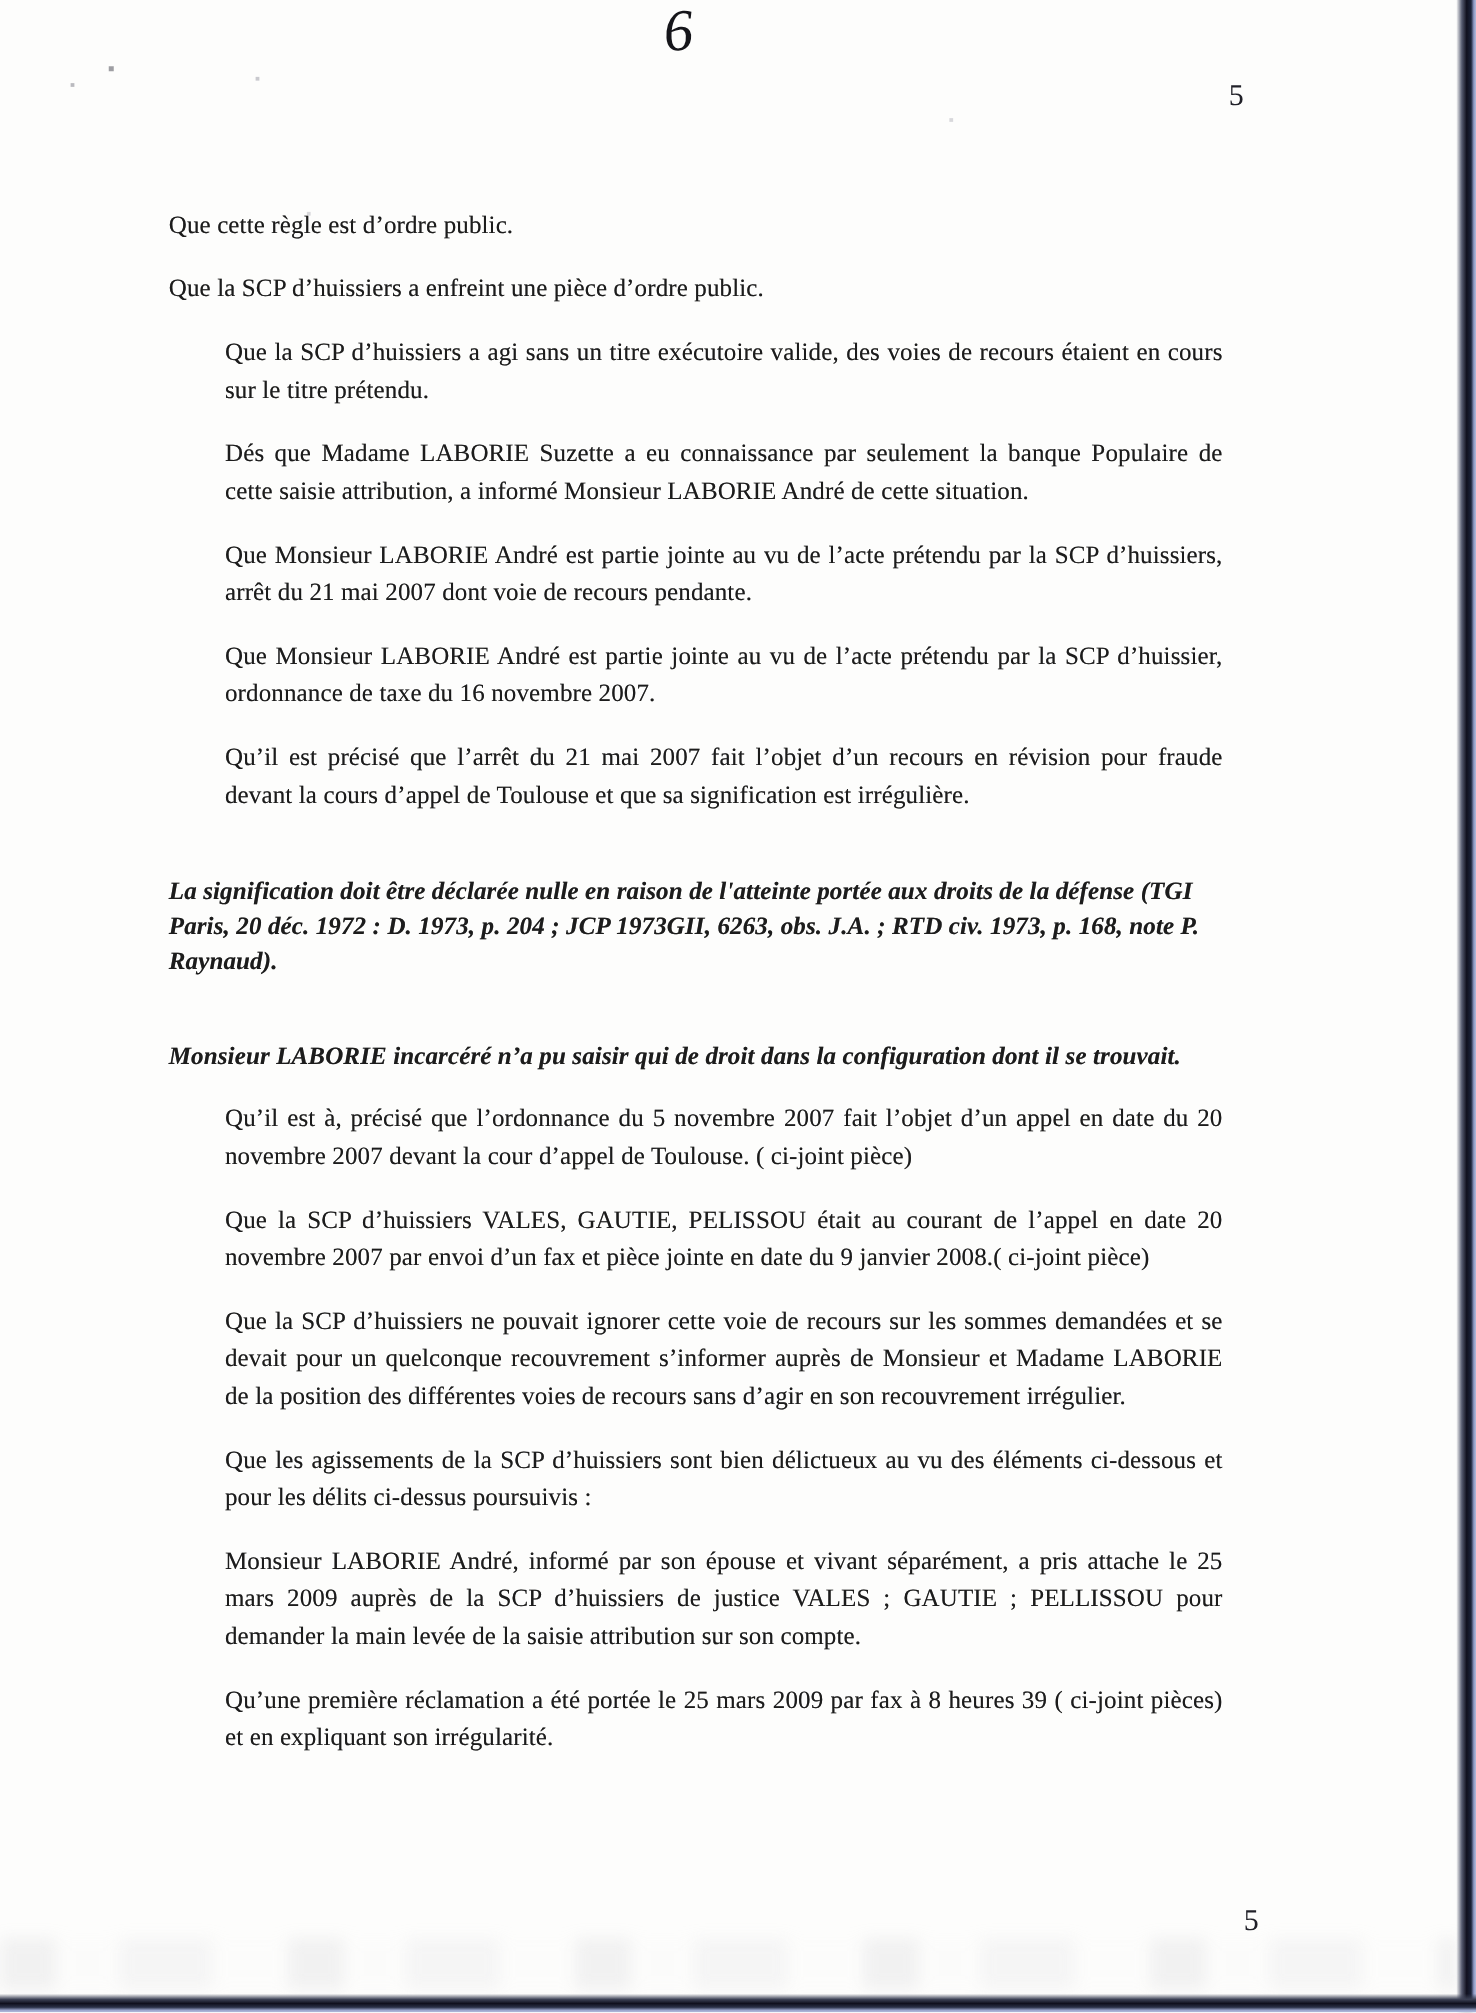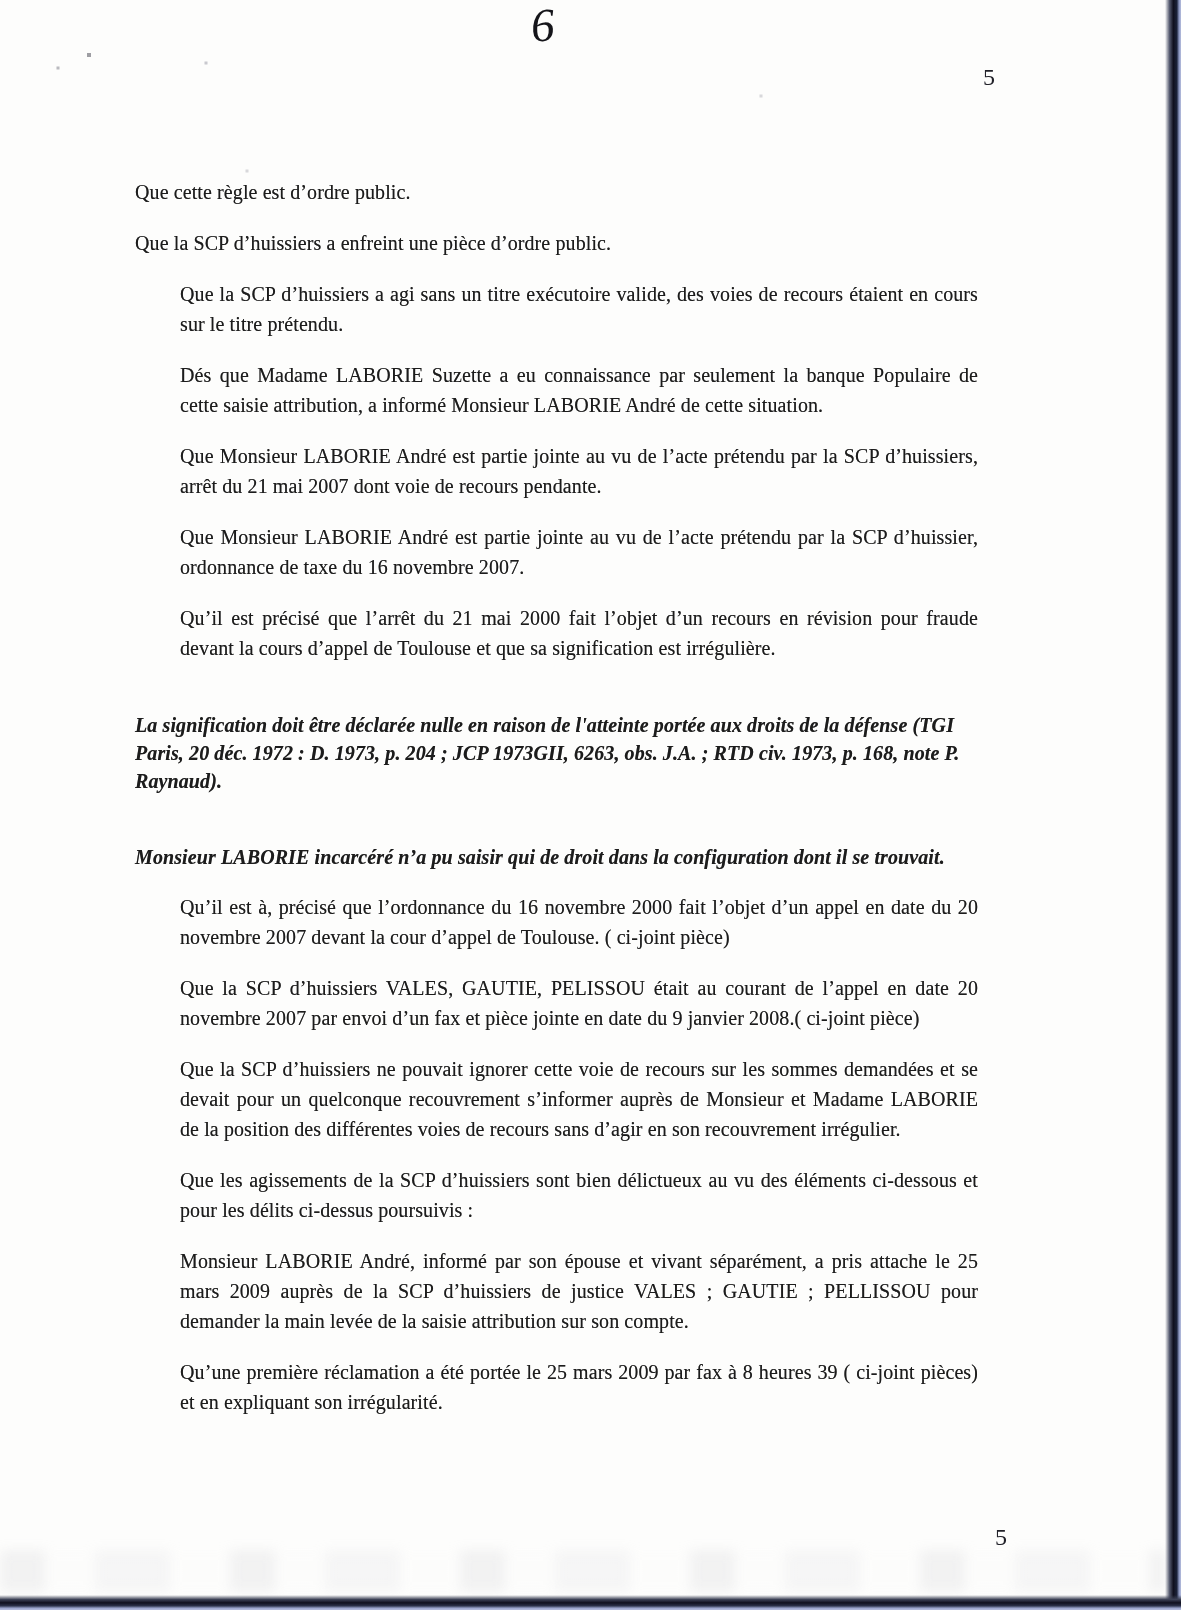--- a/index.html
+++ b/index.html
@@ -33,21 +33,21 @@
     font-size: 24px;
     color: #202028;
   }
   .pageno.top    { left: 983px; top: 64px; }
   .pageno.bottom { left: 995px; top: 1524px; }
 
   
   .body {
     position: absolute;
     left: 135px;
-    top: 177px;
+    top: 165px;
     width: 843px;
   }
   .para {
     margin: 0 0 21px 0;
     font-size: 20px;
     line-height: 30px;
     letter-spacing: 0.1px;
     text-shadow: 0 0 0.4px rgba(20,20,20,0.55);
   }
   .para.justify { text-align: justify; margin-left: 45px; }
@@ -130,24 +130,24 @@
 
   <span class="pageno top">5</span>
 
   <div class="body">
       <p class="para normal">Que cette règle est d’ordre public.</p>
       <p class="para normal">Que la SCP d’huissiers a enfreint une pièce d’ordre public.</p>
       <p class="para normal justify">Que la SCP d’huissiers a agi sans un titre exécutoire valide, des voies de recours étaient en cours sur le titre prétendu.</p>
       <p class="para normal justify">Dés que Madame LABORIE Suzette a eu connaissance par seulement la banque Populaire de cette saisie attribution, a informé Monsieur LABORIE André de cette situation.</p>
       <p class="para normal justify">Que Monsieur LABORIE André est partie jointe au vu de l’acte prétendu par la SCP d’huissiers, arrêt du 21 mai 2007 dont voie de recours pendante.</p>
       <p class="para normal justify">Que Monsieur LABORIE André est partie jointe au vu de l’acte prétendu par la SCP d’huissier, ordonnance de taxe du 16 novembre 2007.</p>
-      <p class="para normal justify">Qu’il est précisé que l’arrêt du 21 mai 2000 fait l’objet d’un recours en révision pour fraude devant la cours d’appel de Toulouse et que sa signification est irrégulière.</p>
+      <p class="para normal justify">Qu’il est précisé que l’arrêt du 21 mai 2007 fait l’objet d’un recours en révision pour fraude devant la cours d’appel de Toulouse et que sa signification est irrégulière.</p>
       <p class="para bold-italic">La signification doit être déclarée nulle en raison de l'atteinte portée aux droits de la défense  (TGI  Paris, 20 déc. 1972 : D. 1973, p. 204 ; JCP 1973GII, 6263, obs. J.A. ; RTD civ. 1973, p. 168, note P. Raynaud).</p>
       <p class="para bold-italic">Monsieur LABORIE incarcéré n’a pu saisir qui de droit dans la configuration dont il se trouvait.</p>
-      <p class="para normal justify">Qu’il est à, précisé que l’ordonnance du 16 novembre 2000 fait l’objet d’un appel en date du 20 novembre 2007 devant la cour d’appel de Toulouse. ( ci-joint pièce)</p>
+      <p class="para normal justify">Qu’il est à, précisé que l’ordonnance du 5 novembre 2007 fait l’objet d’un appel en date du 20 novembre 2007 devant la cour d’appel de Toulouse. ( ci-joint pièce)</p>
       <p class="para normal justify">Que la SCP d’huissiers VALES, GAUTIE, PELISSOU était au courant de l’appel en date 20 novembre 2007 par envoi d’un fax et pièce jointe en date du 9 janvier 2008.( ci-joint pièce)</p>
       <p class="para normal justify">Que la SCP d’huissiers ne pouvait ignorer cette voie de recours sur les sommes demandées et se devait pour un quelconque recouvrement s’informer auprès de Monsieur et Madame LABORIE de la position des différentes voies de recours sans d’agir en son recouvrement irrégulier.</p>
       <p class="para normal justify">Que les agissements de la SCP d’huissiers sont bien délictueux au vu des éléments ci-dessous et pour les délits ci-dessus poursuivis :</p>
       <p class="para normal justify">Monsieur LABORIE André, informé par son épouse et vivant séparément, a pris attache le 25 mars 2009 auprès de la SCP d’huissiers de justice VALES ; GAUTIE ; PELLISSOU pour demander la main levée de la saisie attribution sur son compte.</p>
       <p class="para normal justify">Qu’une première réclamation a été portée le 25 mars 2009 par fax à 8 heures 39 ( ci-joint pièces) et en expliquant son irrégularité.</p>
     </div>
 
   <span class="pageno bottom">5</span>
 
   <div class="specks"></div>

